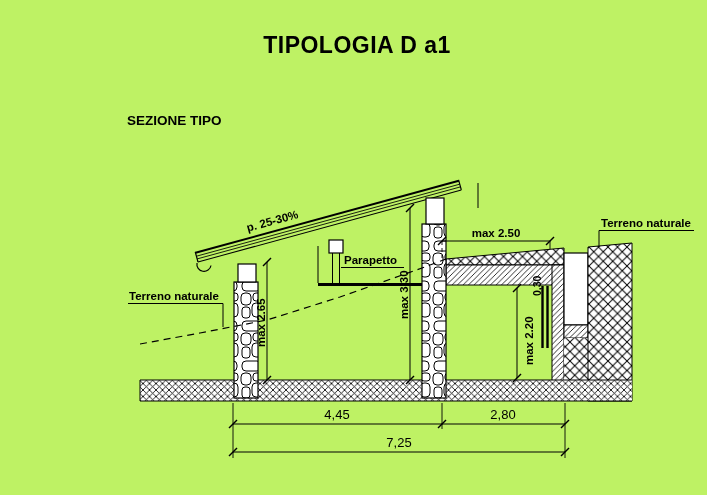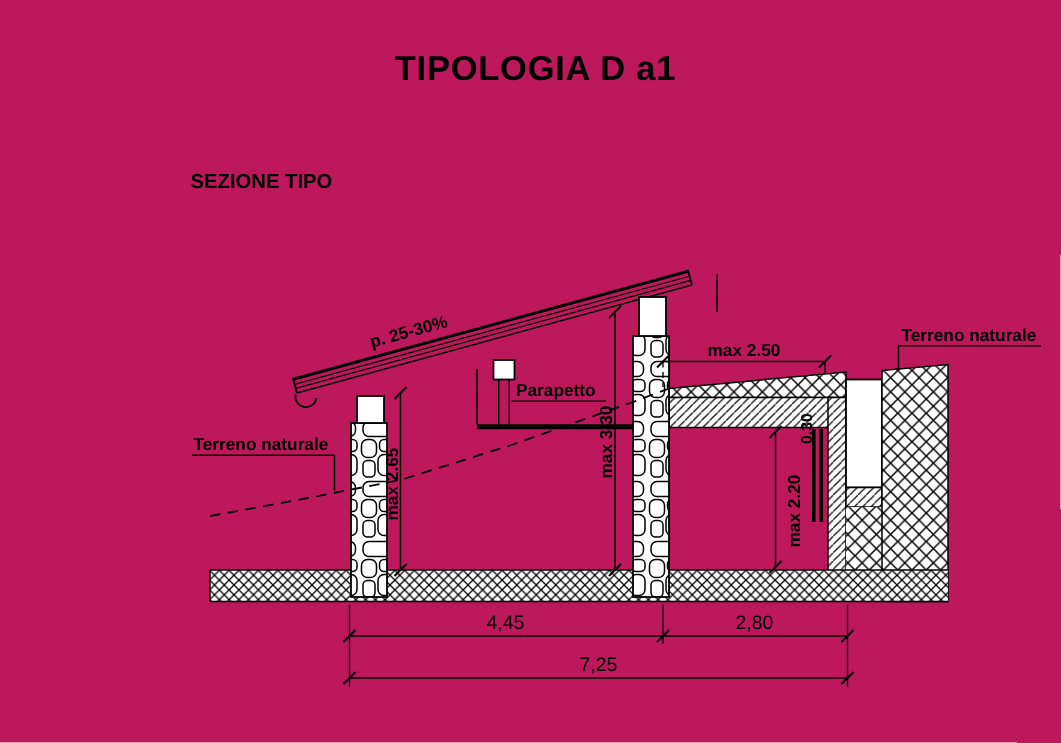--- a/index.html
+++ b/index.html
@@ -1,19 +1,19 @@
 <!DOCTYPE html>
 <html><head>
 <meta charset="utf-8">
 <style>
   html,body{margin:0;padding:0;background:#fff;}
   .page{
     position:relative;
     width:707px;height:495px;
-    background:#be185d;
+    background:#bef264;
     font-family:"Liberation Sans", sans-serif;
     overflow:hidden;
   }
   svg{position:absolute;left:0;top:0;}
   text{fill:#000;}
   .t-title{font-size:23px;font-weight:bold;letter-spacing:.5px;}
   .t-section{font-size:13.5px;font-weight:bold;}
   .t-label{font-size:11.5px;font-weight:bold;}
   .t-dim{font-size:11.5px;font-weight:bold;}
   .t-dimsmall{font-size:10.5px;font-weight:bold;}

